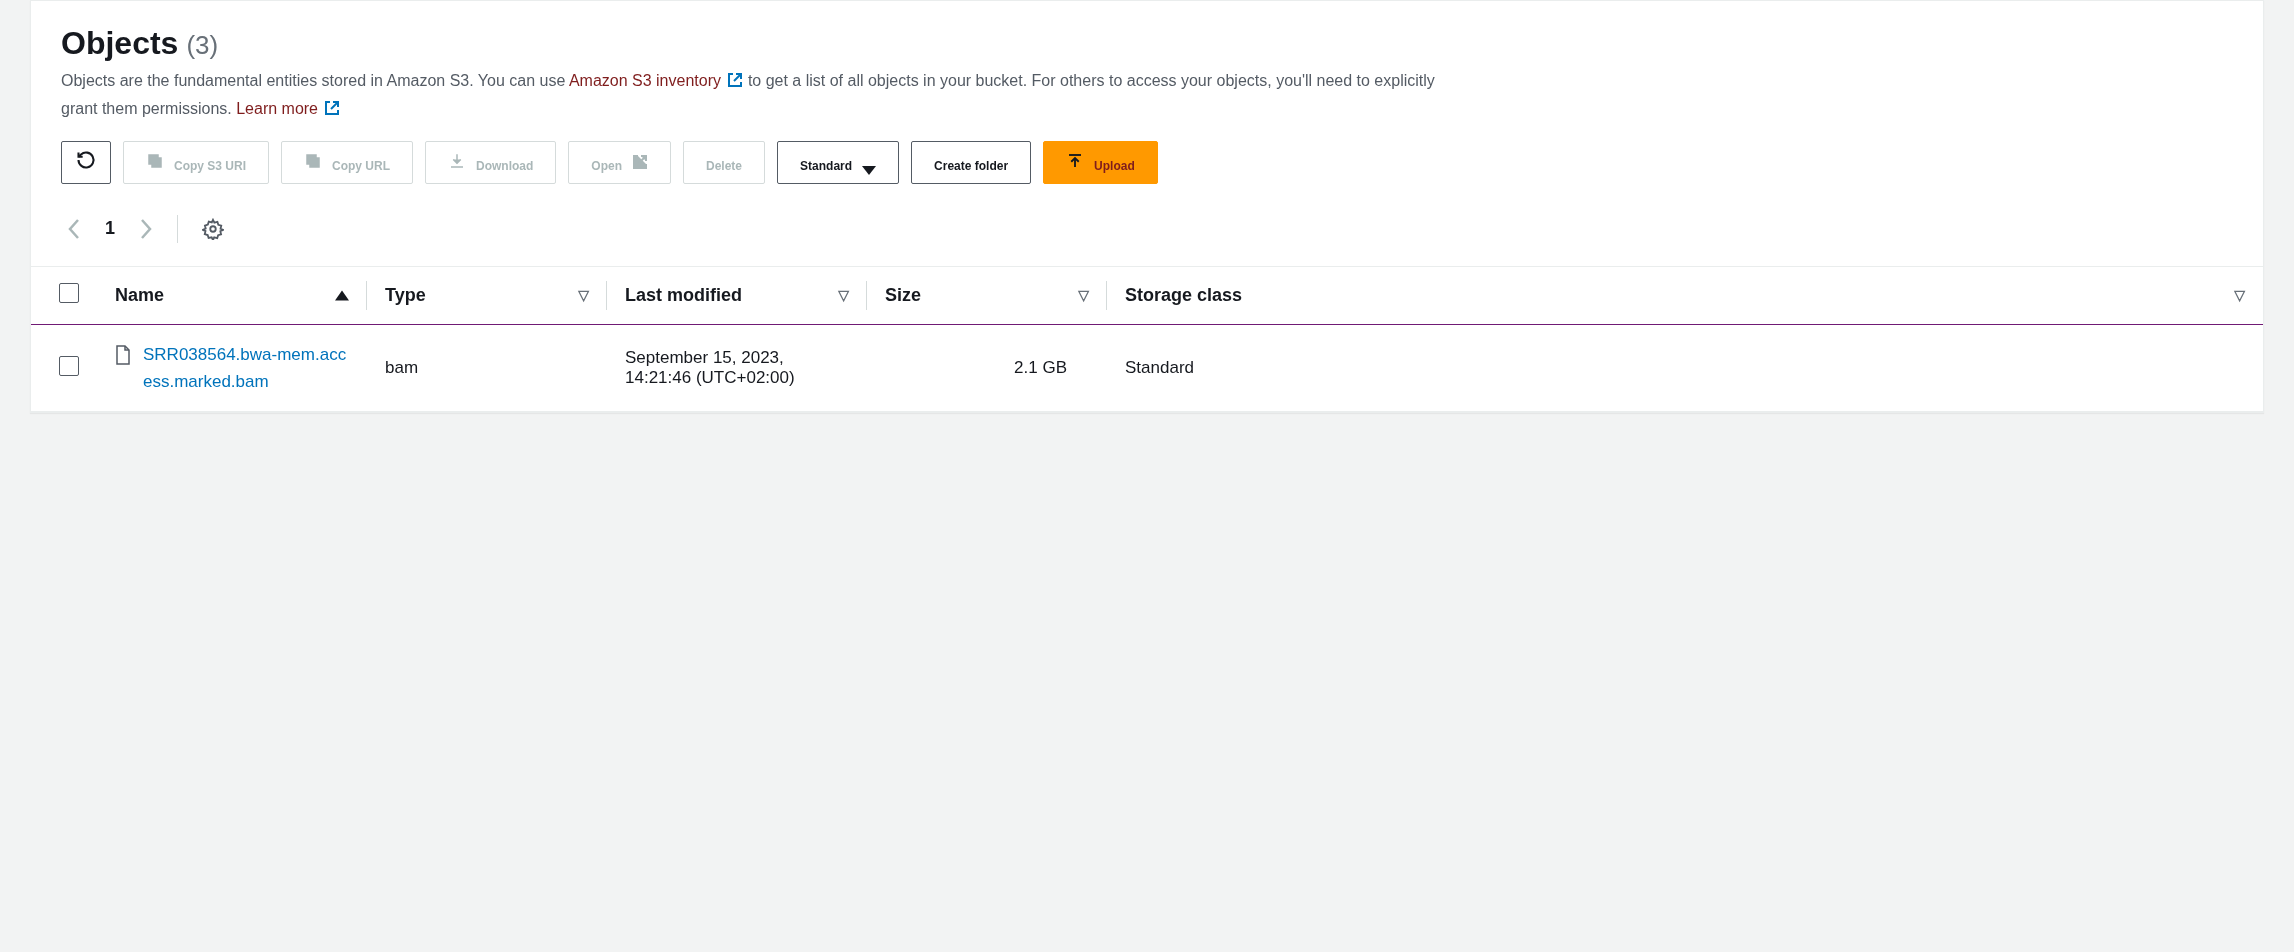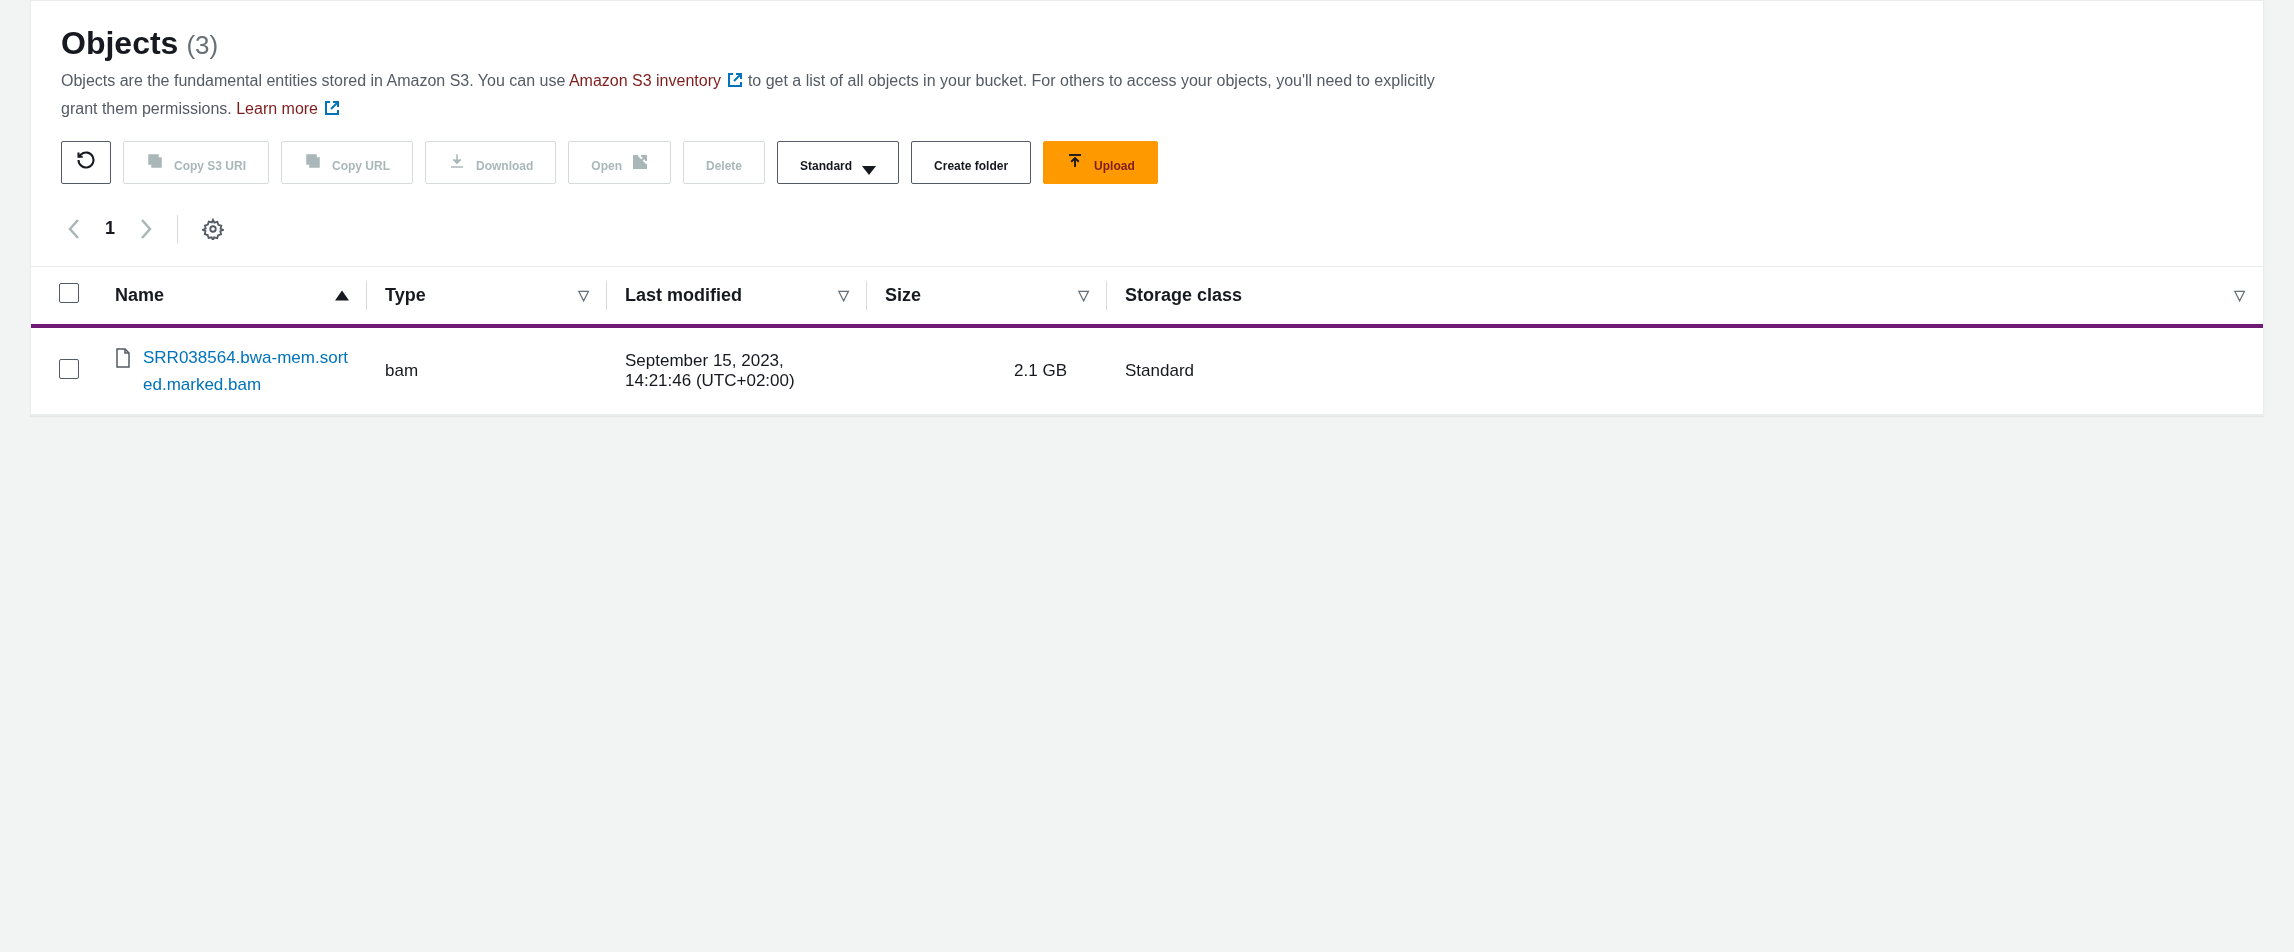--- a/index.html
+++ b/index.html
@@ -45,21 +45,21 @@
   .search-box input::placeholder { font-style: italic; color: #687078; }
   .search-icon { position:absolute; left:10px; top:50%; transform:translateY(-50%); }
   .pager { display:flex; align-items:center; gap: 18px; }
   .pager .num { font-size: 18px; font-weight: 700; }
   .pager-btn, .gear-btn { display:flex; align-items:center; justify-content:center; cursor:pointer; padding:6px; }
   .pager-btn.disabled svg { stroke:#aab7b8; }
   .divider-v { width:1px; height:28px; background:#d5dbdb; }
   table { width:100%; border-collapse: collapse; }
   thead th {
     text-align:left; font-size:18px; font-weight:700; color:#16191f;
-    padding: 16px 18px; border-top:1px solid #eaeded; border-bottom:4px solid #701a75;
+    padding: 16px 18px; border-top:1px solid #eaeded; border-bottom:1px solid #701a75;
     position: relative;
   }
   thead th .sort { position:absolute; right:18px; top:50%; transform:translateY(-50%); color:#687078;}
   thead th.checkbox-col, tbody td.checkbox-col { width: 54px; text-align:center; padding-left: 28px;}
   thead th:not(:first-child):not(:last-child)::after{
     content:""; position:absolute; right:0; top:25%; height:50%; width:1px; background:#d5dbdb;
   }
   tbody td { padding: 16px 18px; border-bottom: 1px solid #eaeded; font-size:17px; vertical-align: middle; }
   .name-cell { display:flex; align-items:flex-start; gap:12px; max-width: 260px; }
   .name-link { color:#0073bb; text-decoration:none; word-break: break-all; line-height:1.6;}
@@ -228,21 +228,21 @@
         <tr>
     <td class="checkbox-col"><input type="checkbox" class="chk" style=""></td>
     <td>
       <div class="name-cell">
         <span class="file-icon">
           <svg width="16" height="20" viewBox="0 0 16 20" fill="none" stroke="#545b64" stroke-width="1.5">
                   <path d="M2 1h8l4 4v14H2z"></path>
                   <path d="M10 1v4h4"></path>
                 </svg>
         </span>
-        <a href="#" class="name-link">SRR038564.bwa-mem.sorted.marked.bam</a>
+        <a href="#" class="name-link">SRR038564.bwa-mem.access.marked.bam</a>
       </div>
     </td>
     <td>bam</td>
     <td>September 15, 2023, 14:21:46 (UTC+02:00)</td>
     <td class="col-size">2.1 GB</td>
     <td>Standard</td>
   </tr>
       </tbody>
   </table>
 </div>

